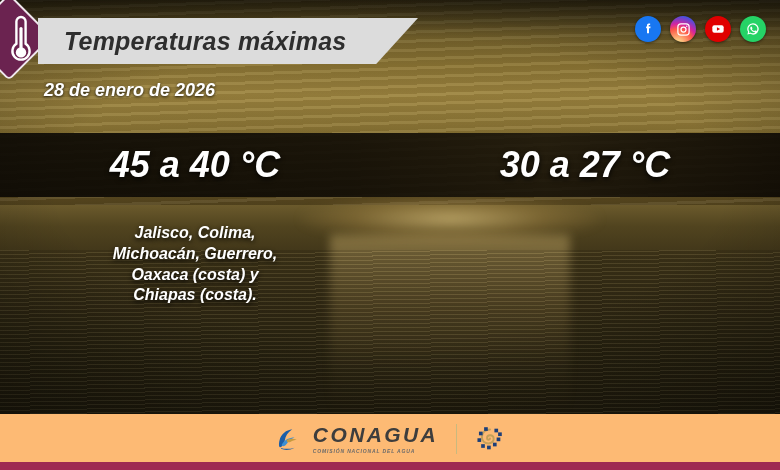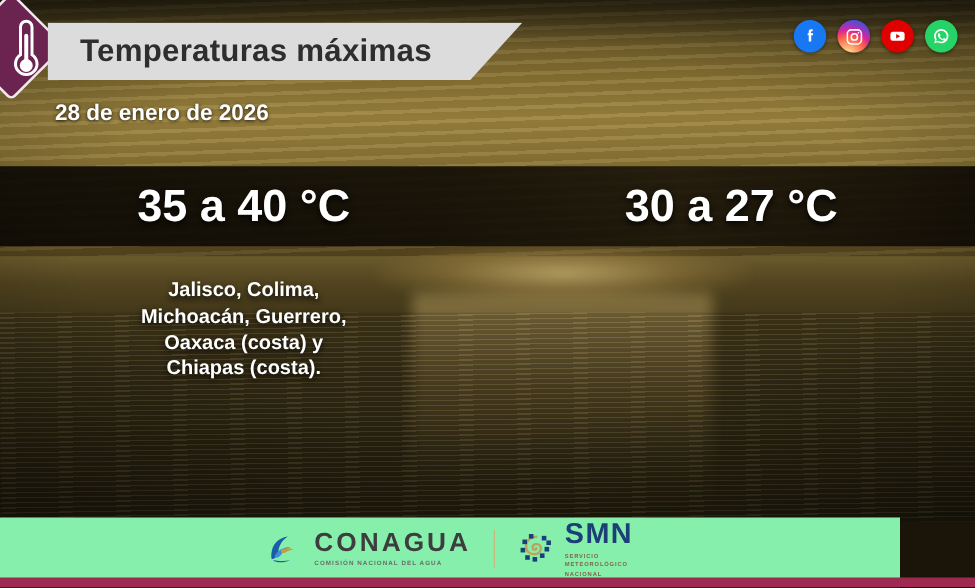--- a/index.html
+++ b/index.html
@@ -9,20 +9,21 @@
     width:780px; height:470px;
     font-family:"Liberation Sans", sans-serif;
     overflow:hidden; background:#000;
   }
 
   #poster {
     position:relative;
     width:780px; height:470px;
     overflow:hidden;
     background:#1b1408;
+    font-style:italic;
   }
 
   
   .bg-sky {
     position:absolute; left:0; top:0; width:780px; height:215px;
     background:
       linear-gradient(180deg,
         #3a3117 0%,
         #6d5c2a 14%,
         #8a7435 30%,
@@ -170,22 +171,22 @@
   .states {
     margin-top:26px;
     font-size:16px; font-weight:bold; line-height:1.30;
     color:#ffffff; text-align:center;
     text-shadow:0 2px 5px rgba(0,0,0,.9);
     padding:0 14px;
   }
 
   
   .footer {
-    position:absolute; left:0; bottom:0; width:720px; height:56px;
-    background:#86efac;
+    position:absolute; left:0; bottom:0; width:780px; height:56px;
+    background:#fdba74;
     display:flex; align-items:center; justify-content:center;
     gap:18px;
     z-index:6;
   }
   .footer::after {
     content:""; position:absolute; left:0; bottom:0;
     width:780px; height:8px; background:#9e2a52;
   }
   .logo-group { display:flex; align-items:center; gap:8px; margin-bottom:6px; }
   .logo-wordmark { display:flex; flex-direction:column; }
@@ -256,21 +257,21 @@
       <svg width="16" height="16" viewBox="0 0 24 24" fill="#fff">
         <path d="M12 3.4A8.5 8.5 0 0 0 4.6 16.2L3.6 20.4l4.3-1.1A8.5 8.5 0 1 0 12 3.4zm0 1.9a6.6 6.6 0 1 1-3.4 12.3l-.3-.2-2.5.7.7-2.4-.2-.3A6.6 6.6 0 0 1 12 5.3zm-2.6 3c-.2 0-.5.1-.7.4-.2.3-.8.8-.8 2s.8 2.3 1 2.5c.1.2 1.6 2.5 4 3.4 1.9.7 2.3.6 2.7.6.4 0 1.3-.5 1.5-1.1.2-.6.2-1 .1-1.1l-.6-.3-1.3-.6c-.2-.1-.4-.1-.5.1l-.7.9c-.1.2-.3.2-.5.1-.2-.1-1-.4-1.9-1.2-.7-.6-1.2-1.4-1.3-1.6-.1-.2 0-.3.1-.4l.4-.5.2-.4v-.4l-.6-1.5c-.2-.4-.3-.4-.5-.4h-.6z"></path>
       </svg>
     </a>
   </div>
 
   <div class="dark-band"></div>
 
   <div class="columns">
     <div class="col">
-      <div class="temp-range">35 a 40 °C</div>
+      <div class="temp-range">45 a 40 °C</div>
       <div class="states">Jalisco, Colima,<br>Michoacán, Guerrero,<br>Oaxaca (costa) y<br>Chiapas (costa).</div>
     </div>
     <div class="col">
       <div class="temp-range">30 a 27 °C</div>
     </div>
   </div>
 
   <div class="footer">
 
     <div class="logo-group">
@@ -295,20 +296,16 @@
         <rect x="26" y="5" width="5" height="5" fill="#1d3f78"></rect>
         <rect x="31" y="10" width="5" height="5" fill="#1d3f78"></rect>
         <rect x="29" y="17" width="5" height="5" fill="#1d3f78"></rect>
         <rect x="24" y="24" width="5" height="5" fill="#1d3f78"></rect>
         <rect x="16" y="28" width="5" height="5" fill="#1d3f78"></rect>
         <rect x="8" y="26" width="5" height="5" fill="#1d3f78"></rect>
         <rect x="3" y="18" width="5" height="5" fill="#1d3f78"></rect>
         <rect x="5" y="9" width="5" height="5" fill="#1d3f78"></rect>
         <rect x="12" y="3" width="5" height="5" fill="#1d3f78"></rect>
       </svg>
-      <div class="logo-wordmark">
-        <span class="smn-name">SMN</span>
-        <span class="smn-sub">SERVICIO<br>METEOROLÓGICO<br>NACIONAL</span>
-      </div>
     </div>
 
   </div>
 </div>
 
 </body></html>

